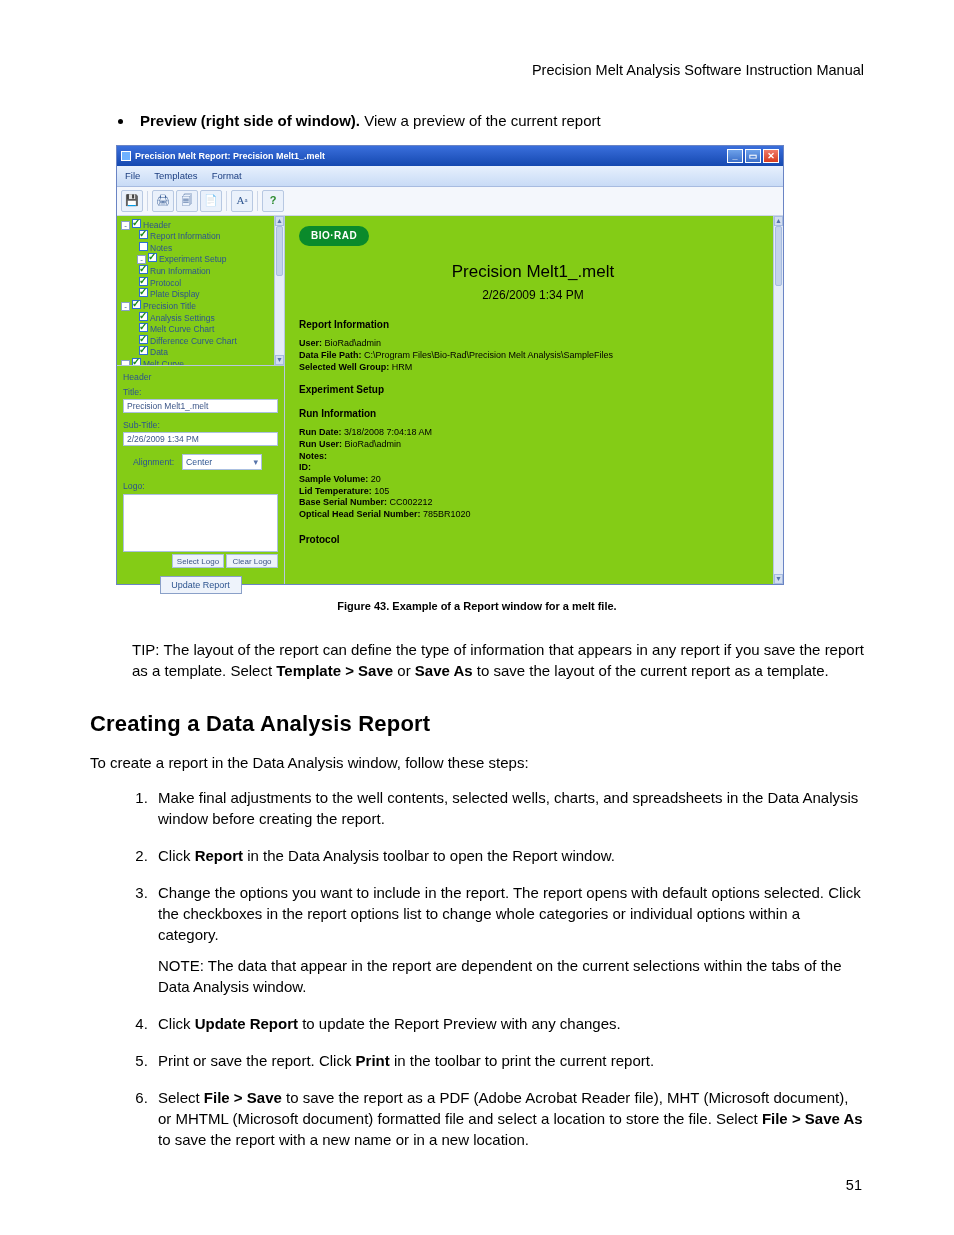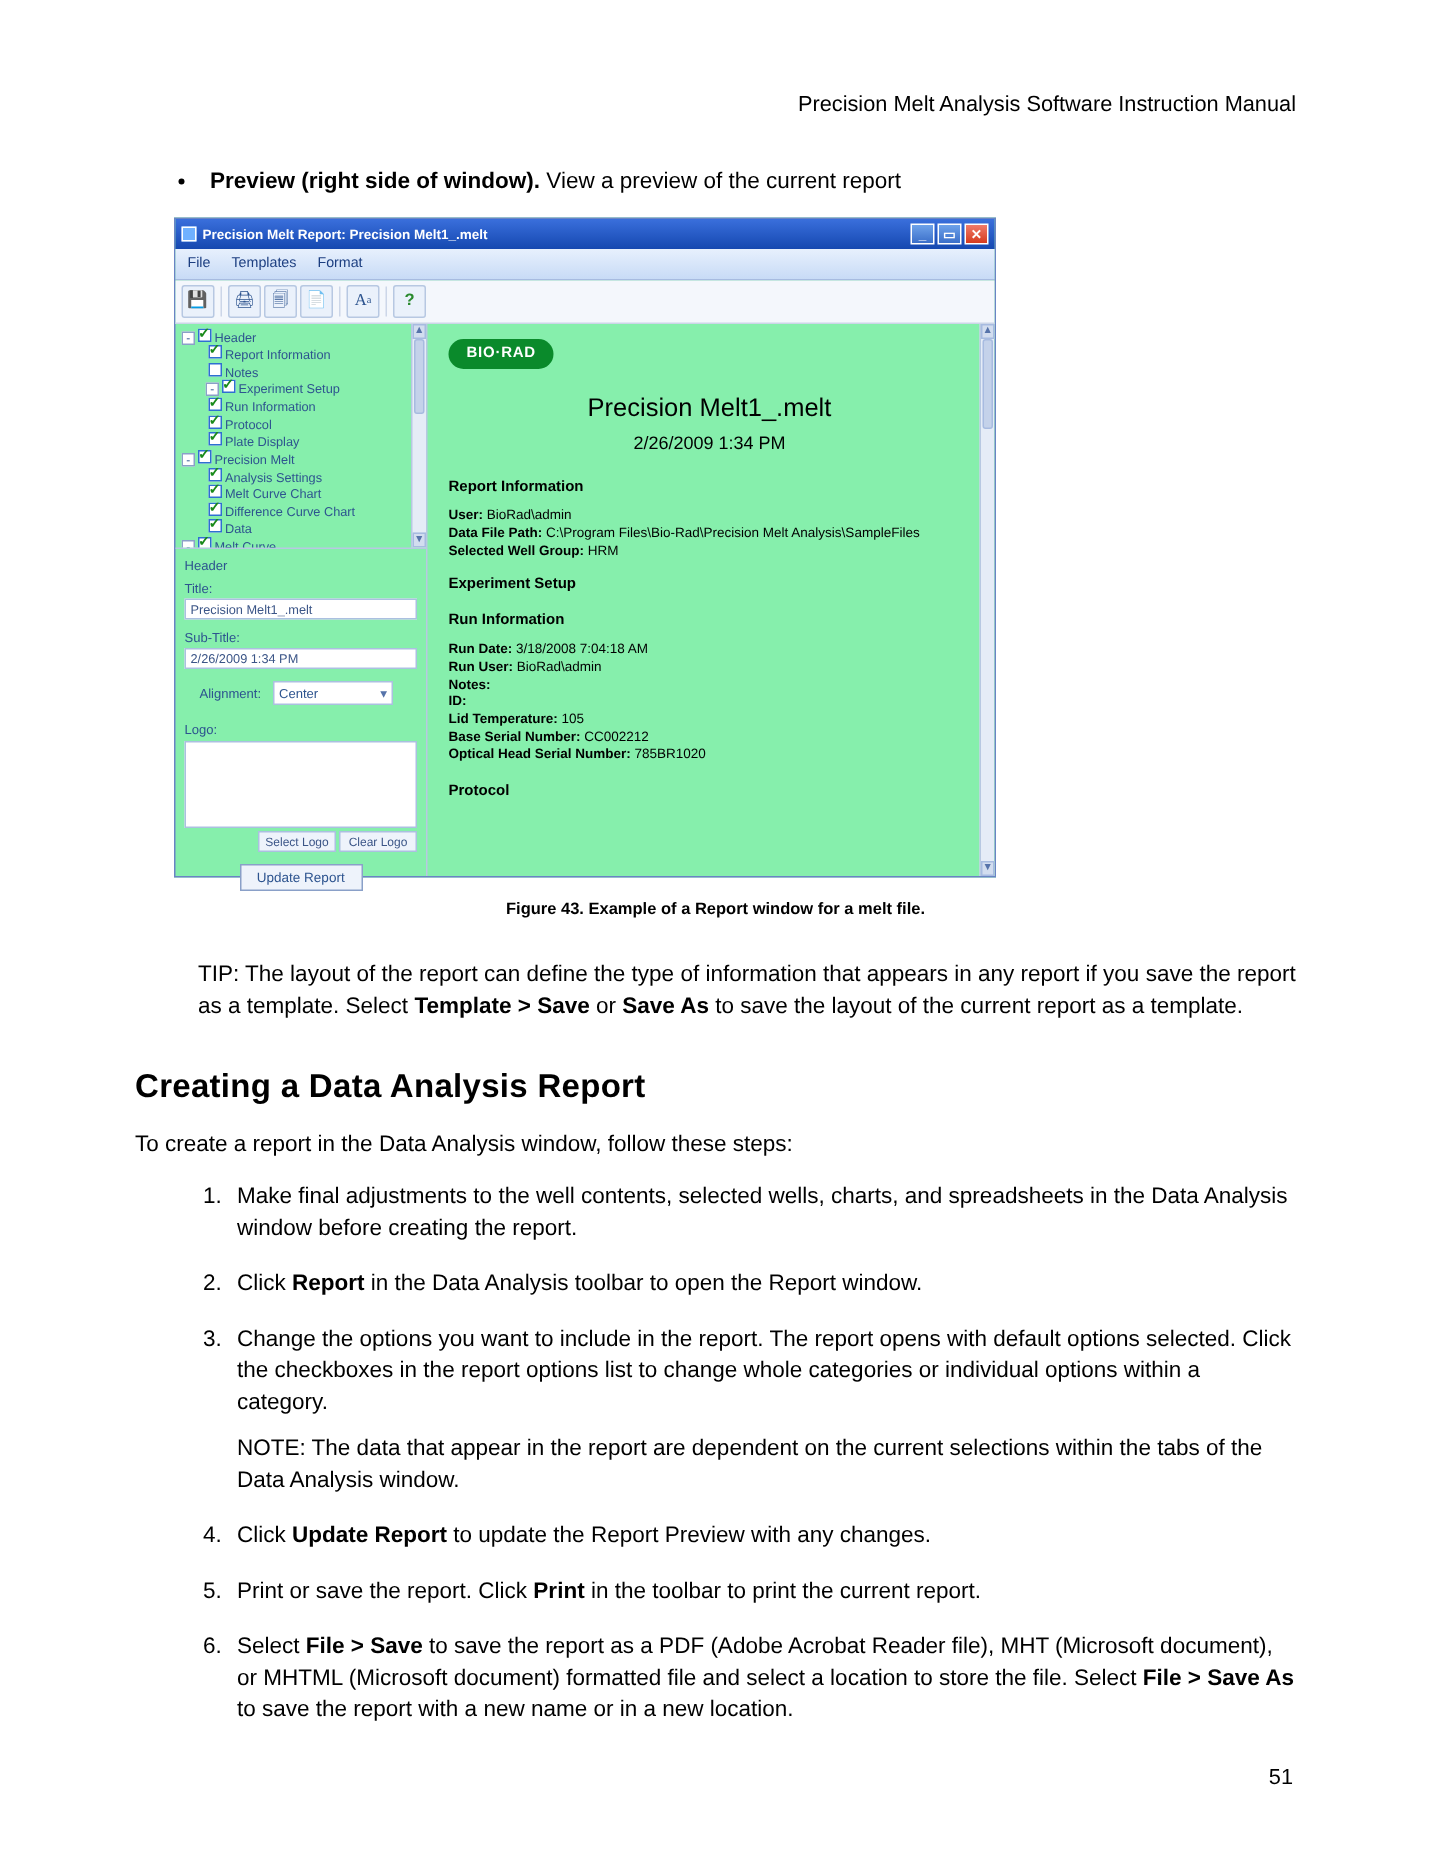--- a/index.html
+++ b/index.html
@@ -35,26 +35,26 @@
     margin: 28px 0 12px 0;
     letter-spacing: 0.2px;
   }
   .intro-p { margin: 0 0 14px 0;}
   ol.steps { margin: 0 0 0 42px; padding-left: 20px;}
   ol.steps li { margin-bottom: 16px; padding-left:6px;}
   .note-p { margin-top:10px;}
   .page-num { position:absolute; bottom:40px; right:92px; font-size:14.5px;}
   
   .app-window {
-    width: 548px;
+    width: 668px;
     margin: 0 0 0 26px;
     border: 1px solid #6a84c4;
     font-size: 9px;
     font-family: Tahoma, Arial, sans-serif;
-    background:#86efac;
+    background:#84cc16;
   }
   .titlebar {
     background: linear-gradient(to bottom,#3a6fdc,#1548b0);
     color:#fff;
     font-weight:bold;
     display:flex;
     align-items:center;
     justify-content:space-between;
     height:20px;
     padding:0 4px;
@@ -189,21 +189,21 @@
             <div class="arrow-down">▼</div>
           </div>
           <div class="tree">
             <div class="tnode" style="padding-left:0;"><span class="pm">-</span><span class="check checked"></span><span class="sel">Header</span></div>
             <div class="tnode" style="padding-left:18px;"><span class="check checked"></span><span>Report Information</span></div>
             <div class="tnode" style="padding-left:18px;"><span class="check"></span><span>Notes</span></div>
             <div class="tnode" style="padding-left:0;margin-left:16px;"><span class="pm">-</span><span class="check checked"></span><span>Experiment Setup</span></div>
             <div class="tnode" style="padding-left:18px;"><span class="check checked"></span><span>Run Information</span></div>
             <div class="tnode" style="padding-left:18px;"><span class="check checked"></span><span>Protocol</span></div>
             <div class="tnode" style="padding-left:18px;"><span class="check checked"></span><span>Plate Display</span></div>
-            <div class="tnode" style="padding-left:0;"><span class="pm">-</span><span class="check checked"></span><span>Precision Melt</span></div>
+            <div class="tnode" style="padding-left:0;"><span class="pm">-</span><span class="check checked"></span><span>Precision Title</span></div>
             <div class="tnode" style="padding-left:18px;"><span class="check checked"></span><span>Analysis Settings</span></div>
             <div class="tnode" style="padding-left:18px;"><span class="check checked"></span><span>Melt Curve Chart</span></div>
             <div class="tnode" style="padding-left:18px;"><span class="check checked"></span><span>Difference Curve Chart</span></div>
             <div class="tnode" style="padding-left:18px;"><span class="check checked"></span><span>Data</span></div>
             <div class="tnode" style="padding-left:0;"><span class="pm">-</span><span class="check checked"></span><span>Melt Curve</span></div>
 
           </div>
         </div>
 
         <div class="form-pane">
@@ -249,20 +249,21 @@
         <div class="rp-h">Report Information</div>
         <div class="rp-line"><b>User:</b><span> BioRad\admin</span></div>
         <div class="rp-line"><b>Data File Path:</b><span> C:\Program Files\Bio-Rad\Precision Melt Analysis\SampleFiles</span></div>
         <div class="rp-line"><b>Selected Well Group:</b><span> HRM</span></div>
         <div class="rp-h">Experiment Setup</div>
         <div class="rp-h">Run Information</div>
         <div class="rp-line"><b>Run Date:</b><span> 3/18/2008 7:04:18 AM</span></div>
         <div class="rp-line"><b>Run User:</b><span> BioRad\admin</span></div>
         <div class="rp-line"><b>Notes:</b></div>
         <div class="rp-line"><b>ID:</b></div>
+        <div class="rp-line"><b>Sample Volume:</b><span> 20</span></div>
         <div class="rp-line"><b>Lid Temperature:</b><span> 105</span></div>
         <div class="rp-line"><b>Base Serial Number:</b><span> CC002212</span></div>
         <div class="rp-line"><b>Optical Head Serial Number:</b><span> 785BR1020</span></div>
         <div class="rp-h" style="margin-top:12px;">Protocol</div>
       </div>
     </div>
   </div>
 
   <div class="fig-caption">Figure 43. Example of a Report window for a melt file.</div>
 

